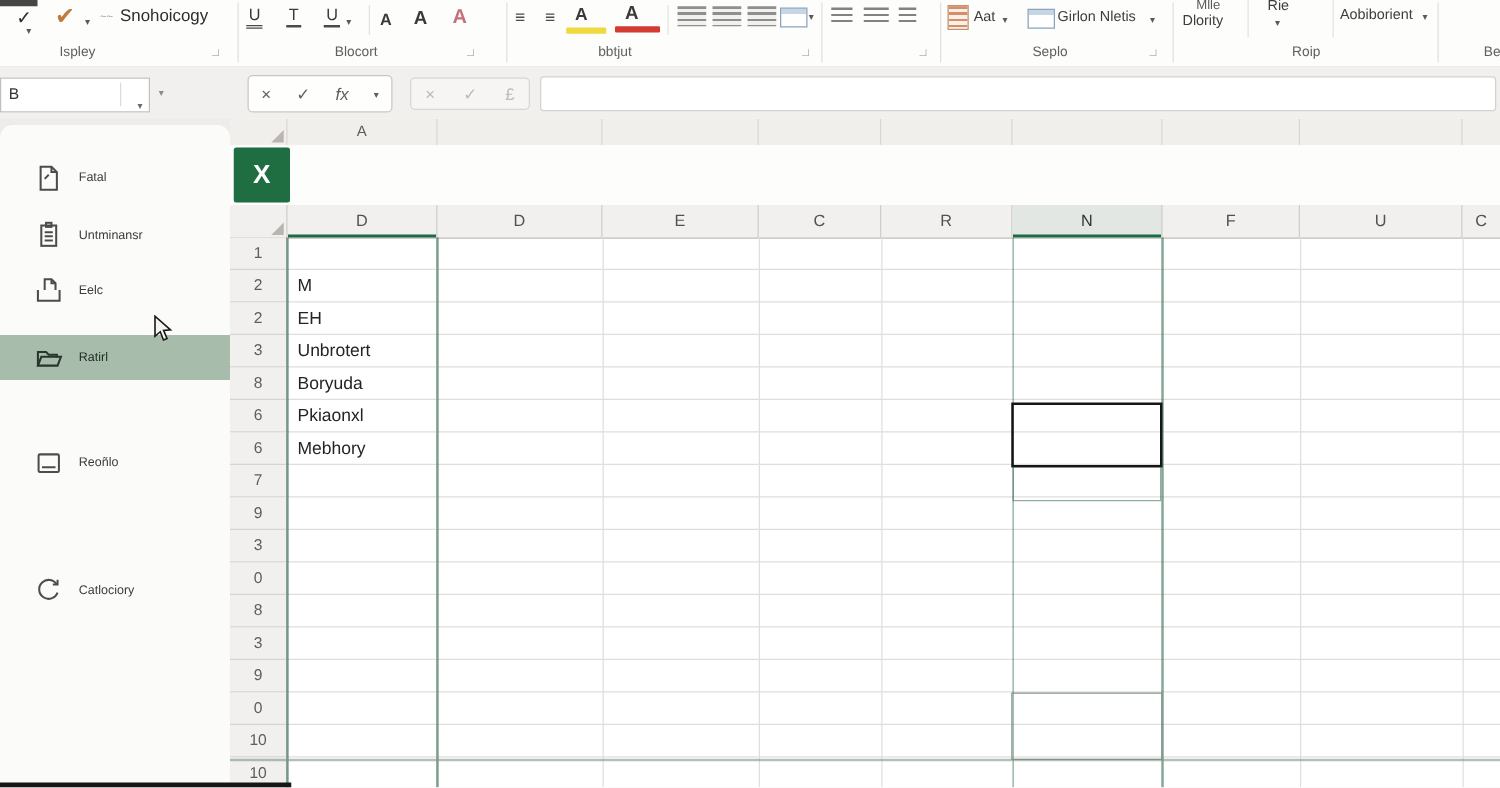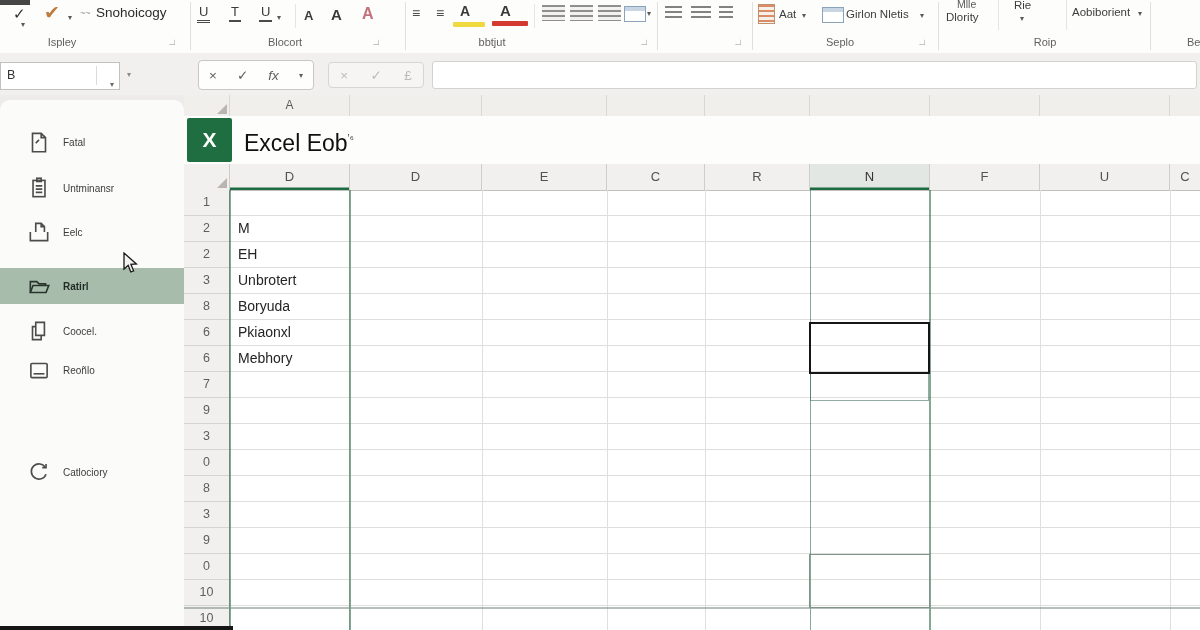--- a/index.html
+++ b/index.html
@@ -50,21 +50,21 @@
 
   
   .sidebar{position:absolute;left:0;top:100px;width:184px;height:530px;background:#fbfbfa;
      border-radius:10px 10px 0 0;}
   .sb-item{position:absolute;left:0;width:100%;height:36px;display:flex;align-items:center;}
   .sb-item.active{background:#a7bcab;}
   .sb-icon{position:absolute;left:26px;width:26px;height:26px;}
   .sb-icon svg{width:26px;height:26px;stroke:#4c4c4c;fill:none;stroke-width:1.5;}
   .sb-item.active .sb-icon svg{stroke:#28352c;}
   .sb-label{position:absolute;left:63px;font-size:10px;color:#3c3c3c;}
-  .sb-item.active .sb-label{color:#1f2b24;font-weight:bold;}
+  .sb-item.active .sb-label{color:#1f2b24;font-weight:normal;}
 
   
   .sheet{position:absolute;left:184px;top:95px;width:1016px;height:535px;background:#fff;overflow:hidden;}
   .w0{width:46px}.w1{width:120px}.w2{width:132px}.w3{width:125px}.w4{width:98px}
   .w5{width:105px}.w6{width:120px}.w7{width:110px}.w8{width:130px}.w9{width:30px}
   .mini-header{position:absolute;left:0;top:0;width:100%;height:21px;display:flex;
      background:#f0efec;border-bottom:1px solid #d6d4d1;}
   .mh-cell{position:relative;height:100%;border-right:1px solid #dad8d5;
      font-size:12px;color:#5c5c5c;text-align:center;line-height:20px;box-sizing:border-box;}
   .corner::after{content:"";position:absolute;right:2px;bottom:2px;
@@ -234,29 +234,20 @@
     </div>
     <div class="sb-item active" style="top:168px;">
       <span class="sb-icon">
         <svg viewBox="0 0 24 24">
             <path d="M4 18V8h6l2 2h6v2"></path>
             <path d="M4 18l2.5-6.5H21L18.5 18z"></path>
           </svg>
       </span>
       <span class="sb-label">Ratirl</span>
     </div>
-    <div class="sb-item" style="top:213px;">
-      <span class="sb-icon">
-        <svg viewBox="0 0 24 24">
-            <path d="M9 4h8v12h-8z"></path>
-            <path d="M9 8H6v12h8v-4"></path>
-          </svg>
-      </span>
-      <span class="sb-label">Coocel.</span>
-    </div>
     <div class="sb-item" style="top:252px;">
       <span class="sb-icon">
         <svg viewBox="0 0 24 24">
             <rect x="4.5" y="6" width="15" height="13" rx="1"></rect>
             <path d="M7 15.5h10"></path>
           </svg>
       </span>
       <span class="sb-label">Reoñlo</span>
     </div>
     <div class="sb-item" style="top:354px;padding-left:48px;">
@@ -280,23 +271,20 @@
       <div class="mh-cell w4"></div>
       <div class="mh-cell w5"></div>
       <div class="mh-cell w6"></div>
       <div class="mh-cell w7"></div>
       <div class="mh-cell w8"></div>
       <div class="mh-cell w9" style="border-right:none;"></div>
     </div>
 
     <div class="title-bar">
       <div class="xlogo">X</div>
-      <div class="sheet-title">
-        <span>Excel Eob</span><sup>ʼ⁶</sup>
-      </div>
     </div>
 
     <div class="col-header">
       <div class="ch w0 corner"></div>
       <div class="ch w1 selD">D</div>
       <div class="ch w2">D</div>
       <div class="ch w3">E</div>
       <div class="ch w4">C</div>
       <div class="ch w5">R</div>
       <div class="ch w6 selN">N</div>

